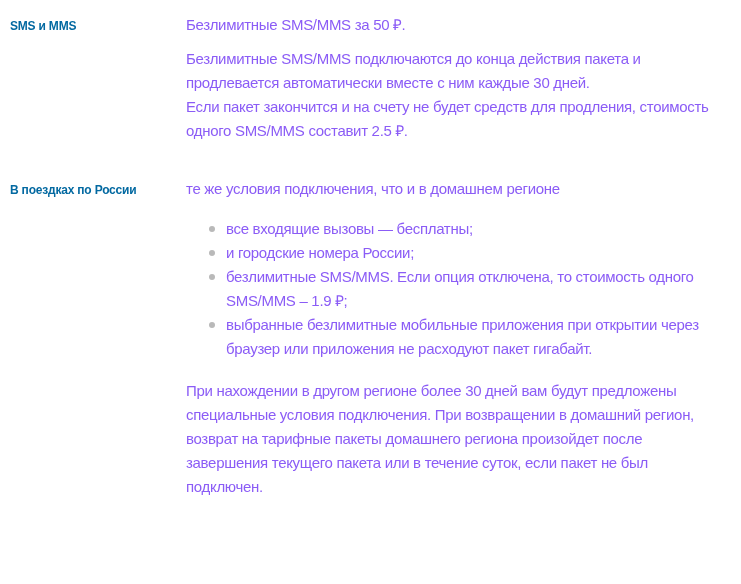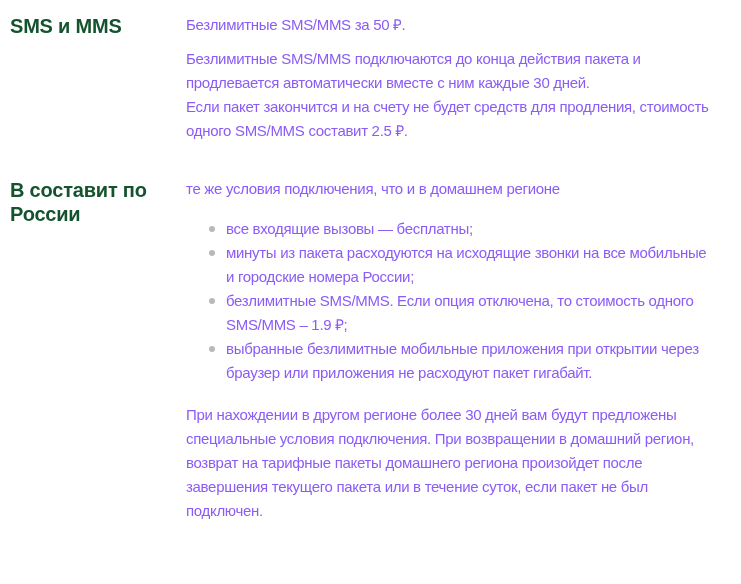--- a/index.html
+++ b/index.html
@@ -21,23 +21,23 @@
   .section {
     display: flex;
     align-items: flex-start;
   }
   .section + .section {
     margin-top: 34px;
   }
   .label-col {
     flex: 0 0 176px;
     width: 176px;
-    font-size: 20px;
+    font-size: 12px;
     font-weight: bold;
-    color: #14532d;
+    color: #0369a1;
     line-height: 24px;
     letter-spacing: -0.2px;
     padding-top: 1px;
   }
   .content-col {
     flex: 1 1 auto;
     min-width: 0;
     font-size: 15px;
     line-height: 24px;
     letter-spacing: -0.3px;
@@ -78,33 +78,32 @@
         </div>
         <div class="para">
           <div class="line">Безлимитные SMS/MMS подключаются до конца действия пакета и</div>
           <div class="line">продлевается автоматически вместе с ним каждые 30 дней.</div>
           <div class="line">Если пакет закончится и на счету не будет средств для продления, стоимость</div>
           <div class="line">одного SMS/MMS составит 2.5 ₽.</div>
         </div>
       </div>
     </section>
     <section class="section">
-      <div class="label-col">В составит по России</div>
+      <div class="label-col">В поездках по России</div>
       <div class="content-col">
         <div class="para">
           <div class="line">те же условия подключения, что и в домашнем регионе</div>
         </div>
         <ul class="bullets">
           <li class="bullet">
             <span class="dot"></span>
             <div class="line">все входящие вызовы — бесплатны;</div>
           </li>
           <li class="bullet">
             <span class="dot"></span>
-            <div class="line">минуты из пакета расходуются на исходящие звонки на все мобильные</div>
             <div class="line">и городские номера России;</div>
           </li>
           <li class="bullet">
             <span class="dot"></span>
             <div class="line">безлимитные SMS/MMS. Если опция отключена, то стоимость одного</div>
             <div class="line">SMS/MMS – 1.9 ₽;</div>
           </li>
           <li class="bullet">
             <span class="dot"></span>
             <div class="line">выбранные безлимитные мобильные приложения при открытии через</div>

